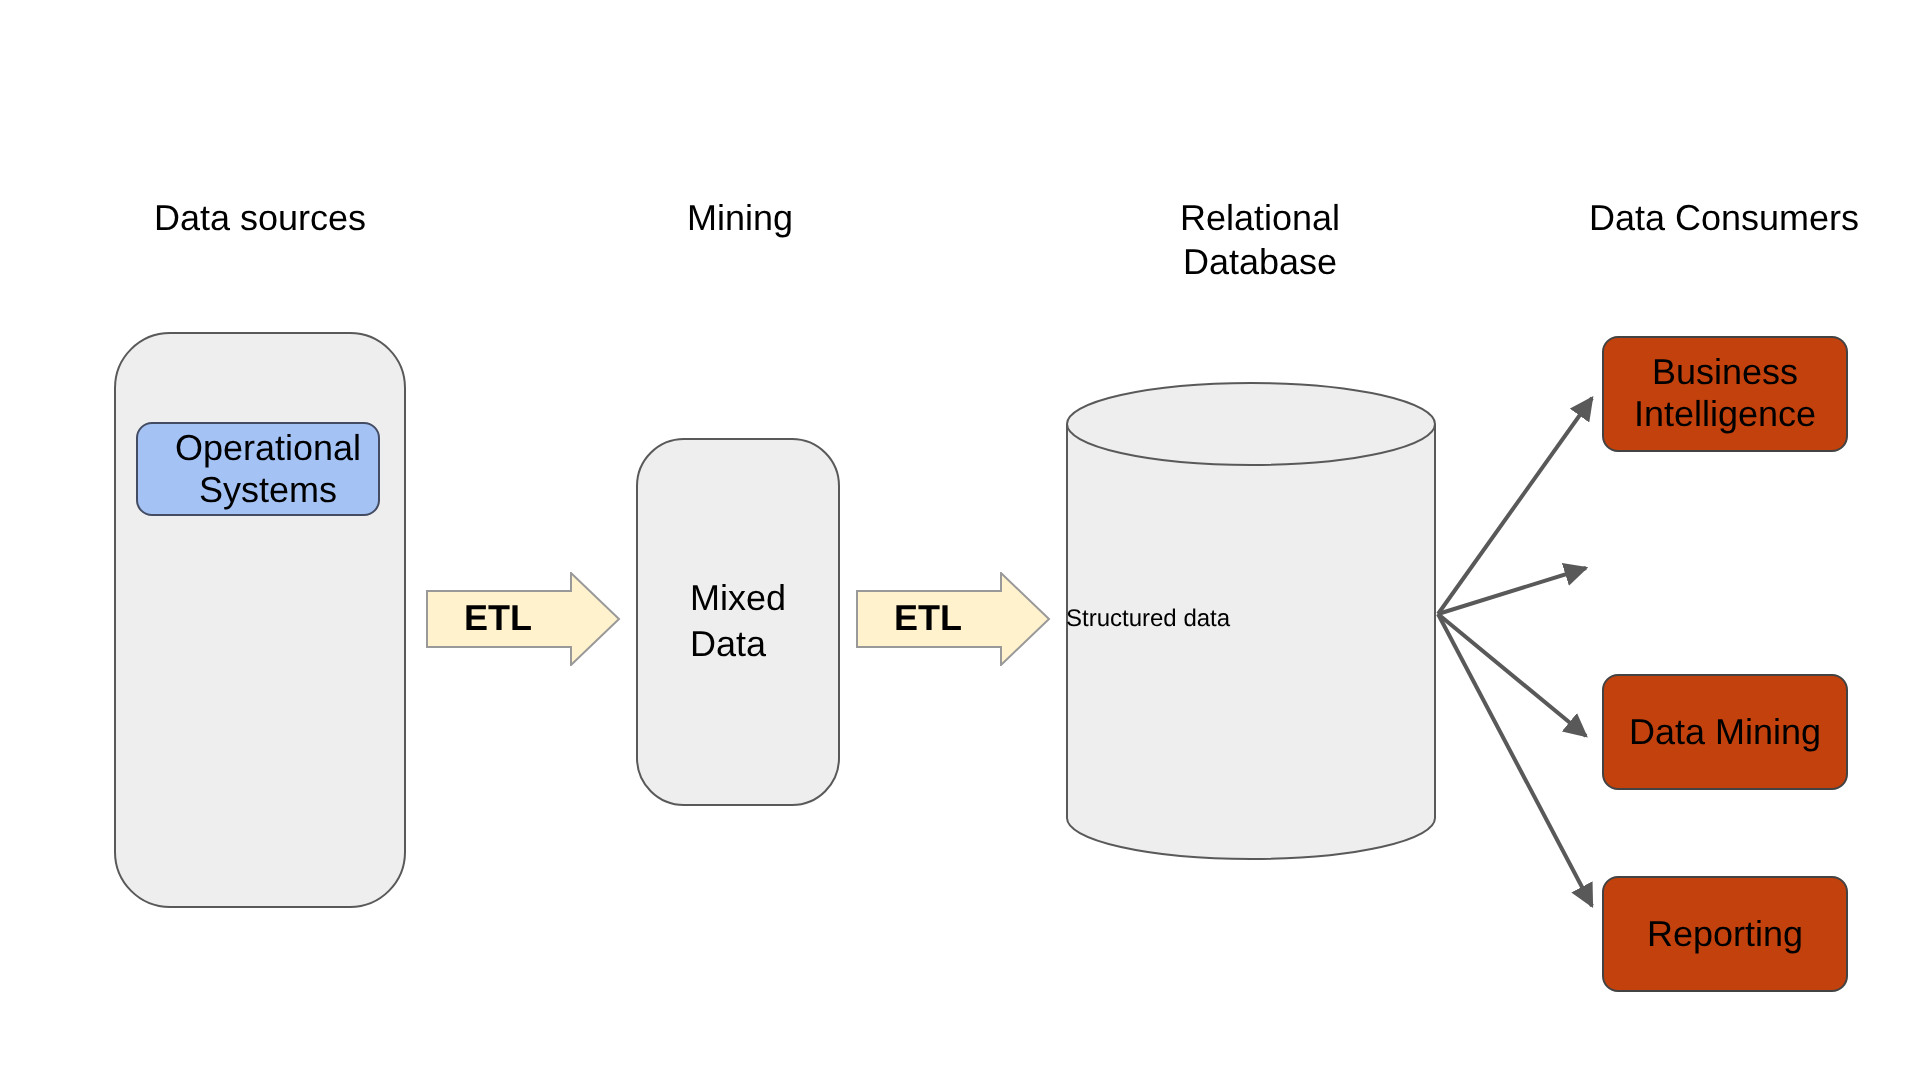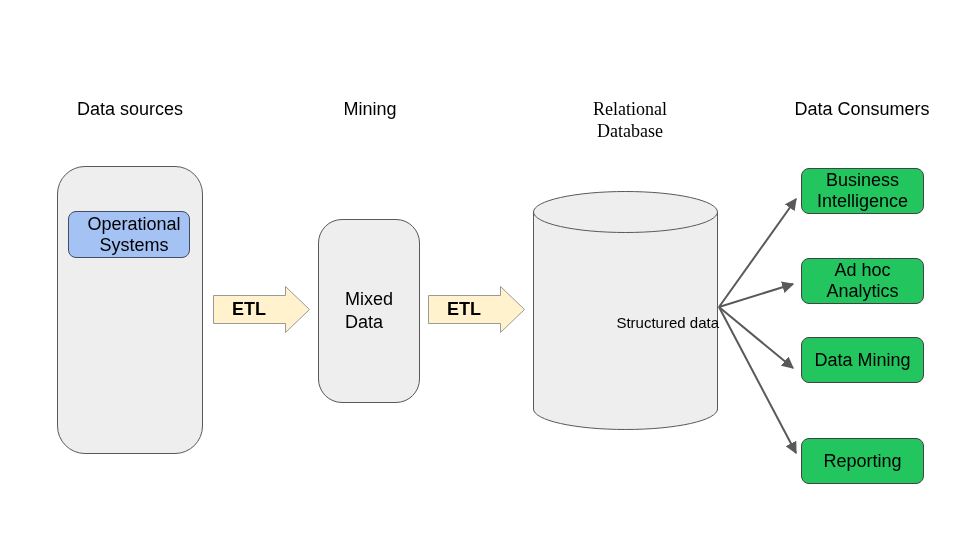--- a/index.html
+++ b/index.html
@@ -22,43 +22,43 @@
     display:flex; align-items:center; justify-content:center;
     text-align:center; font-size:18px; line-height:21px; white-space:pre-line;
   }
   .staging-box {
     position:absolute; left:318px; top:178px; width:102px; height:184px;
     background:#eeeeee; border:1px solid #595959; border-radius:24px;
     display:flex; align-items:center; justify-content:center;
     text-align:left; font-size:18px; line-height:23px; white-space:pre-line;
   }
   .green-box {
-    position:absolute; left:801px; width:123px; height:46px;
-    background:#22c55e; border:1px solid #434343; border-radius:8px;
+    position:absolute; left:801px; width:123px; height:58px;
+    background:#c2410c; border:1px solid #434343; border-radius:8px;
     display:flex; align-items:center; justify-content:center;
     text-align:center; font-size:18px; line-height:21px; white-space:pre-line;
   }
   .etl-label {
     position:absolute; top:257px; width:72px; text-align:center;
     font-size:18px; line-height:22px; font-weight:bold;
   }
   .cyl-label {
-    position:absolute; left:533px; top:271px; width:186px;
-    text-align:right; font-size:15px; line-height:22px;
+    position:absolute; left:533px; top:257px; width:186px;
+    text-align:left; font-size:12px; line-height:22px;
   }
   svg.abs { position:absolute; pointer-events:none; }
 </style>
 </head>
 <body>
 
 <div id="canvas">
 
   <div class="hdr" style="left:30px;">Data sources</div>
   <div class="hdr" style="left:270px;">Mining</div>
-  <div class="hdr" style="left:530px;font-family:Liberation Serif, serif;">Relational
+  <div class="hdr" style="left:530px;">Relational
 Database</div>
   <div class="hdr" style="left:762px;">Data Consumers</div>
 
   <div class="container-box"></div>
   <div class="blue-box" style="top:170px;padding-left:10px;">Operational
 Systems</div>
 
   <svg class="abs" style="left:213px; top:245px;" width="98" height="47" viewBox="0 0 98 47">
     <polygon points="0.5,9.5 72.5,9.5 72.5,0.5 96.5,23.5 72.5,46.5 72.5,37.5 0.5,37.5" fill="#fff2cc" stroke="#999999" stroke-width="1"></polygon>
   </svg>
@@ -73,22 +73,20 @@
   <div class="etl-label" style="left:428px;">ETL</div>
 
   <svg class="abs" style="left:532px; top:149px;" width="187" height="241" viewBox="0 0 187 241">
     <path d="M 1.5 22 L 1.5 219 A 92 20.5 0 0 0 185.5 219 L 185.5 22" fill="#eeeeee" stroke="#595959" stroke-width="1"></path>
     <ellipse cx="93.5" cy="22" rx="92" ry="20.5" fill="#eeeeee" stroke="#595959" stroke-width="1"></ellipse>
   </svg>
   <div class="cyl-label">Structured data</div>
 
   <div class="green-box" style="top:127px;">Business
 Intelligence</div>
-  <div class="green-box" style="top:217px;">Ad hoc
-Analytics</div>
   <div class="green-box" style="top:296px;">Data Mining</div>
   <div class="green-box" style="top:397px;">Reporting</div>
 
   <svg class="abs" style="left:0; top:0;" width="960" height="540" viewBox="0 0 960 540">
     <defs>
       <marker id="arrowhead" viewBox="0 0 10 10" refX="9" refY="5" markerWidth="6" markerHeight="6" orient="auto">
         <path d="M 0 0 L 10 5 L 0 10 z" fill="#595959"></path>
       </marker>
     </defs>
     <line x1="719" y1="266" x2="796" y2="158" stroke="#595959" stroke-width="2" marker-end="url(#arrowhead)"></line>

